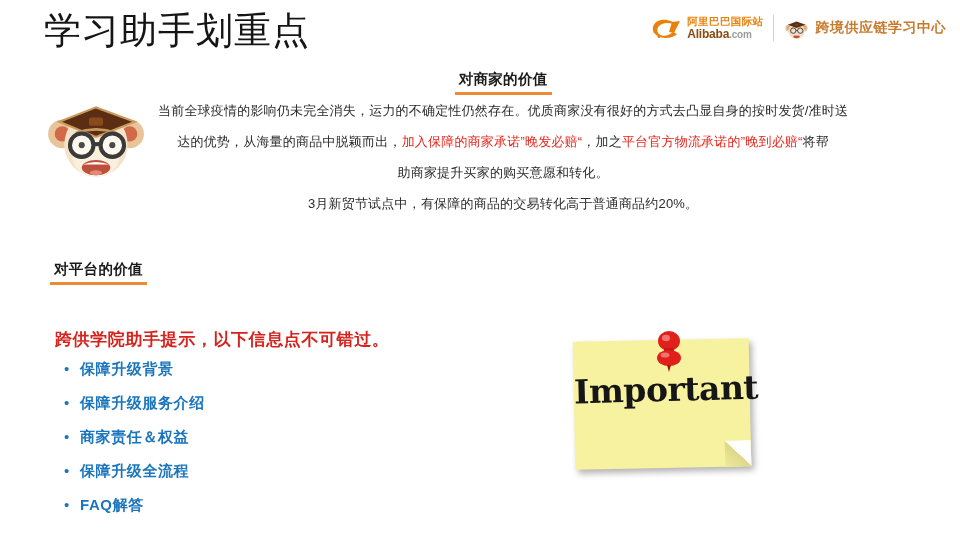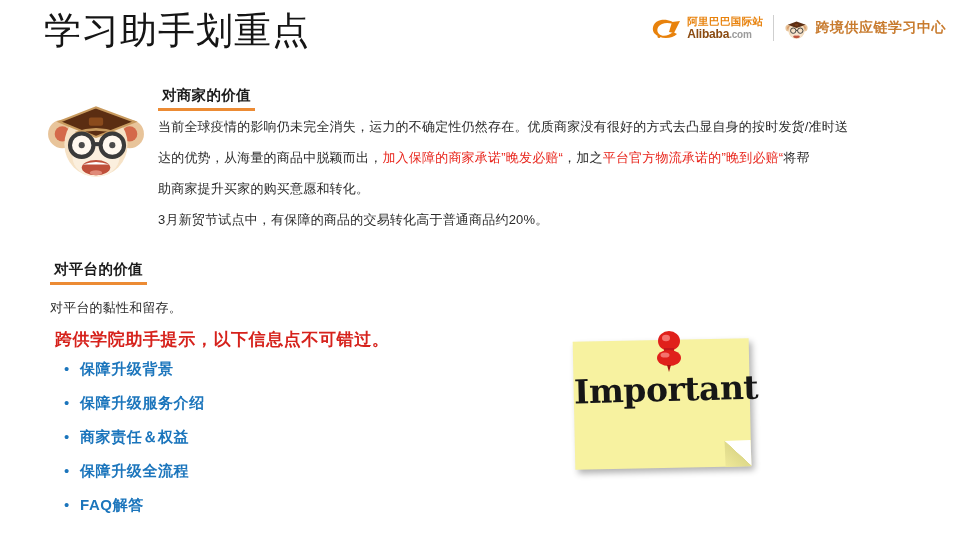--- a/index.html
+++ b/index.html
@@ -161,21 +161,21 @@
       <circle cx="66" cy="58" r="11.5" fill="#FFF8EF" stroke="#3A3A3A" stroke-width="4"></circle>
       <line x1="47" y1="57" x2="55" y2="57" stroke="#3A3A3A" stroke-width="4"></line>
       <circle cx="36" cy="58" r="3" fill="#4B4B4B"></circle>
       <circle cx="66" cy="58" r="3" fill="#4B4B4B"></circle>
       <ellipse cx="50" cy="80" rx="14" ry="7.5" fill="#BF4F3A"></ellipse>
       <path d="M37 77 Q50 72 63 77 Z" fill="#FFFFFF"></path>
       <ellipse cx="50" cy="85" rx="6" ry="2.5" fill="#E08A78"></ellipse>
     </svg>
   </div>
 
-  <div class="sec" style="left:158px;top:86px;">
+  <div class="sec" style="left:158px;top:70px;text-align:center;">
     <div style="display:inline-block;">
       <div class="sec-head">对商家的价值</div>
       <div class="sec-rule"></div>
     </div>
     <div style="margin-top:0;">
       <div class="body-line">
         <span>当前全球疫情的影响仍未完全消失，运力的不确定性仍然存在。优质商家没有很好的方式去凸显自身的按时发货/准时送</span>
       </div>
       <div class="body-line">
         <span>达的优势，从海量的商品中脱颖而出，</span><span class="hl-red">加入保障的商家承诺”晚发必赔“</span><span>，加之</span><span class="hl-red">平台官方物流承诺的”晚到必赔“</span><span>将帮</span>
@@ -188,23 +188,20 @@
       </div>
     </div>
   </div>
 
   <div class="sec" style="left:50px;top:227px;margin-top:33px;">
     <div style="display:inline-block;">
       <div class="sec-head">对平台的价值</div>
       <div class="sec-rule"></div>
     </div>
     <div style="margin-top:7px;">
-      <div class="body-line">
-        <span>对平台的黏性和留存。</span>
-      </div>
     </div>
   </div>
 
   <div class="tip">跨供学院助手提示，以下信息点不可错过。</div>
 
   <div class="bullets">
     <div class="bullet">
       <span class="dot">•</span>
       <span class="blabel">保障升级背景</span>
     </div>

